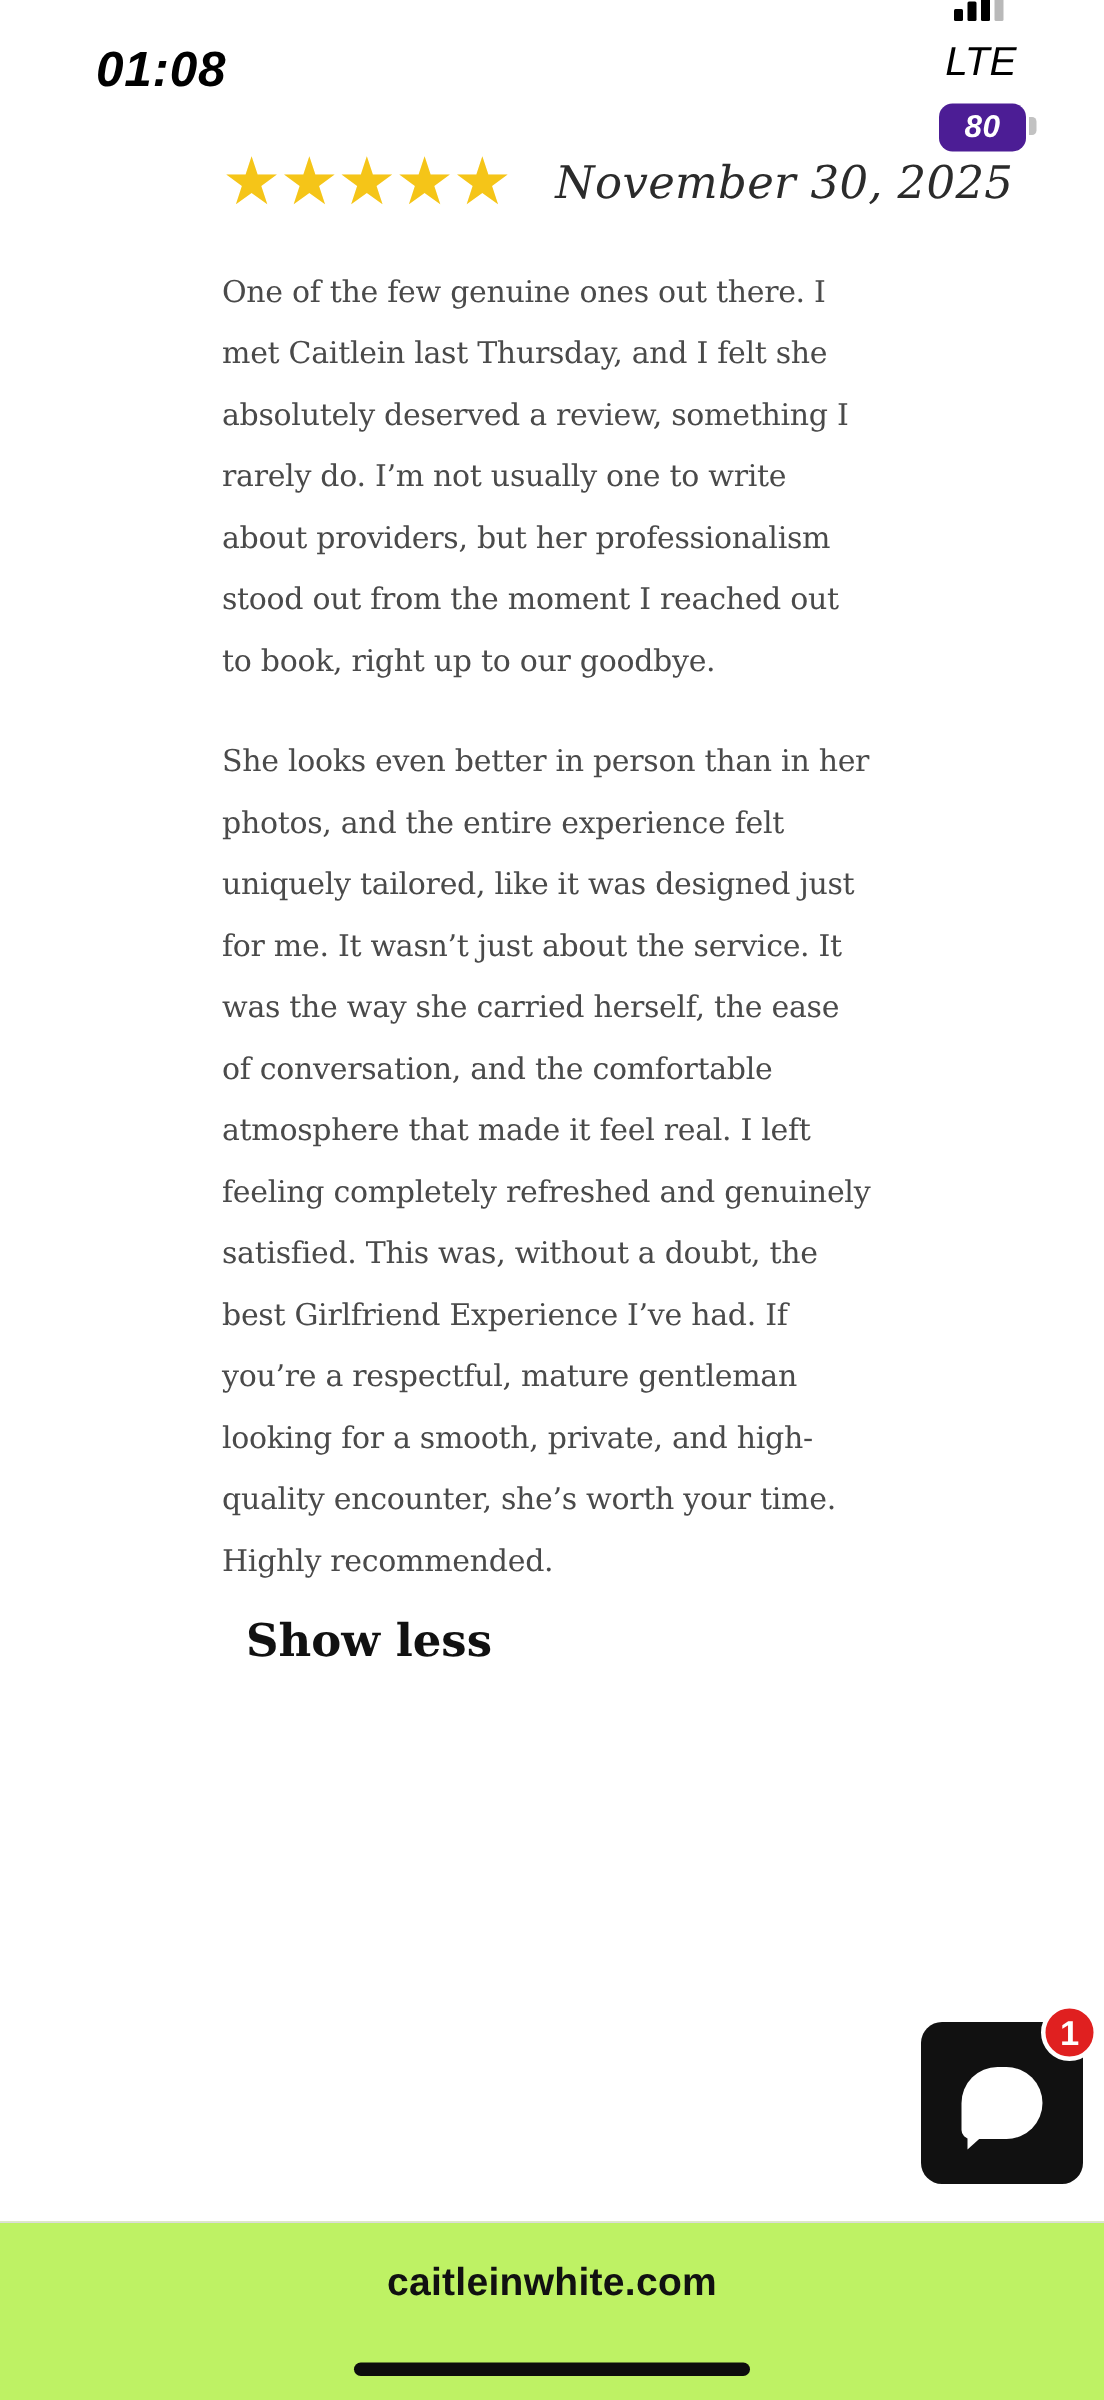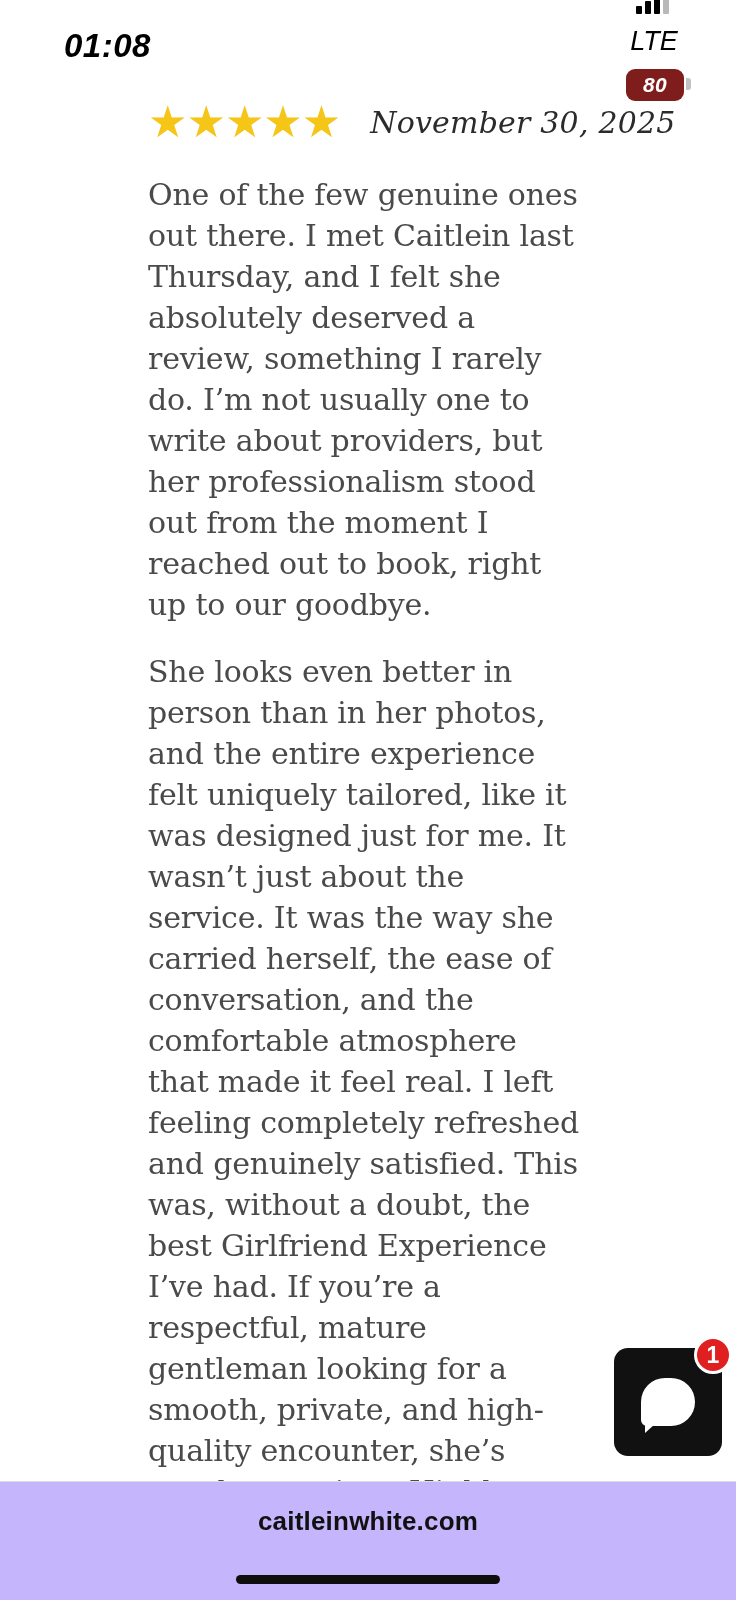--- a/index.html
+++ b/index.html
@@ -61,21 +61,21 @@
     font-size: 27px;
     font-weight: 500;
     color: #000;
     margin-left: 4px;
   }
   .battery {
     position: relative;
     width: 58px;
     height: 32px;
     border-radius: 9px;
-    background: #7f1d1d;
+    background: #4c1d95;
     display: flex;
     align-items: center;
     justify-content: center;
     margin-left: 6px;
   }
   .battery-level {
     font-size: 21px;
     font-weight: 700;
     color: #ffffff;
     letter-spacing: 0.3px;
@@ -116,21 +116,21 @@
   .review-date {
     font-family: "DejaVu Serif", serif;
     font-style: italic;
     font-size: 30px;
     color: #2b2b2b;
     letter-spacing: 0.2px;
   }
   .review-body {
     margin-top: 30px;
     font-family: "DejaVu Serif", serif;
-    font-size: 30px;
+    font-size: 20px;
     line-height: 41px;
     color: #4a4a4a;
     letter-spacing: -0.2px;
     max-width: 434px;
   }
   .review-body p {
     margin: 0 0 26px 0;
   }
   .show-less {
     display: inline-block;
@@ -191,21 +191,21 @@
     box-sizing: border-box;
   }
 
   
   .browser-bar {
     position: absolute;
     left: 0;
     bottom: 0;
     width: 736px;
     height: 118px;
-    background: #c4b5fd;
+    background: #bef264;
     border-top: 1px solid #dcdcdc;
     display: flex;
     flex-direction: column;
     align-items: center;
     justify-content: flex-start;
   }
   .browser-url {
     margin-top: 24px;
     font-size: 26px;
     font-weight: 600;

